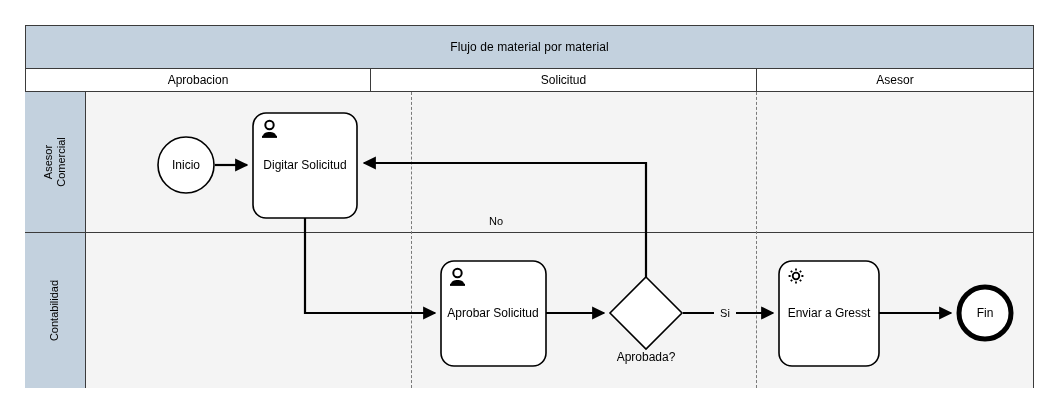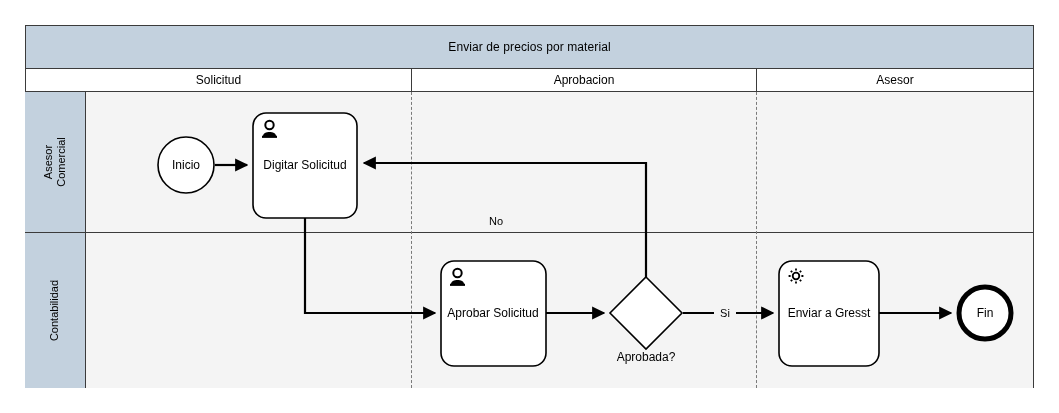--- a/index.html
+++ b/index.html
@@ -187,33 +187,33 @@
     <div class="lane-head-label">
       <span>Contabilidad</span>
     </div>
   </div>
 
   <div class="phase-sep" style="left:411px;"></div>
   <div class="phase-sep" style="left:756px;"></div>
 
   <div class="phase-row">
     <div class="phase-gap"></div>
+    <div class="phase-cell" style="width:345px;">
+      <span>Aprobacion</span>
+    </div>
     <div class="phase-cell" style="width:386px;">
       <span>Solicitud</span>
     </div>
-    <div class="phase-cell" style="width:345px;">
-      <span>Aprobacion</span>
-    </div>
     <div class="phase-cell" style="width:276px;">
       <span>Asesor</span>
     </div>
   </div>
 
   <div class="pool-title">
-    <span>Enviar de precios por material</span>
+    <span>Flujo de material por material</span>
   </div>
 
   <svg id="flow" viewBox="0 0 1059 413" xmlns="http://www.w3.org/2000/svg">
     <defs>
       <marker id="arrow" viewBox="0 0 10 10" refX="9" refY="5" markerWidth="6" markerHeight="6" orient="auto-start-reverse">
         <path d="M 0 0 L 10 5 L 0 10 z" fill="#000000"></path>
       </marker>
     </defs>
 
     

